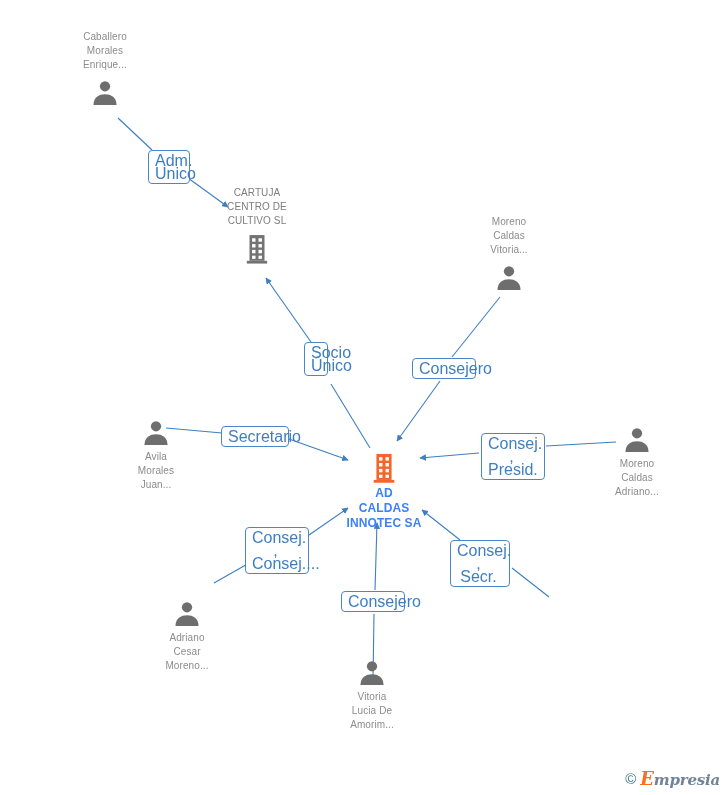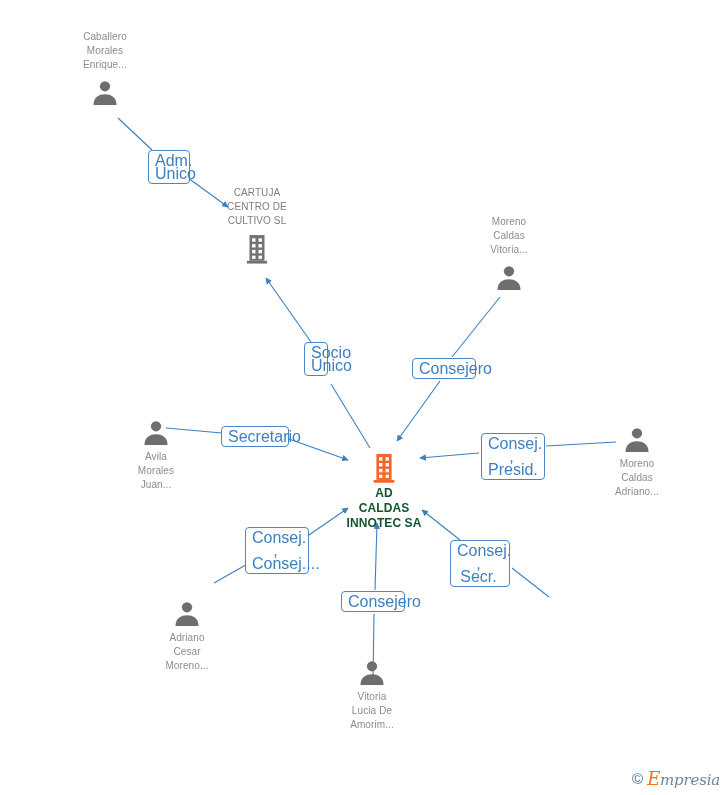--- a/index.html
+++ b/index.html
@@ -37,21 +37,21 @@
   .node .nlabel {
     font-size: 10px;
     color: #8c8c8c;
     white-space: pre-line;
     letter-spacing: .1px;
   }
   .node.company .nlabel {
     color: #7d7d7d;
   }
   .node.center .nlabel {
-    color: #14532d;
+    color: #3b82f6;
     font-weight: bold;
     font-size: 12px;
     line-height: 15px;
   }
   .icon-wrap {
     height: 34px;
     display: flex;
     align-items: flex-end;
     justify-content: center;
   }
@@ -86,20 +86,21 @@
   #watermark .c-mark {
     color: #3b7b8c;
     font-size: 15px;
   }
   #watermark .brand {
     font-family: "DejaVu Serif", serif;
     font-style: italic;
     font-size: 15px;
     color: #6f8496;
     letter-spacing: -.2px;
+    font-weight: bold;
   }
   #watermark .brand .bigE {
     color: #f4711f;
     font-size: 18px;
   }
 </style>
 </head>
 <body>
 
 <div id="canvas">

